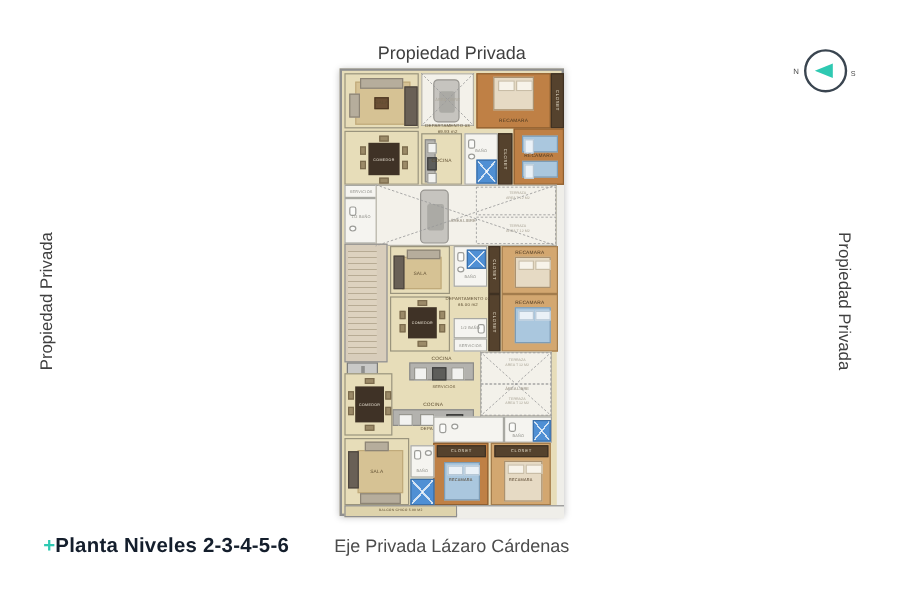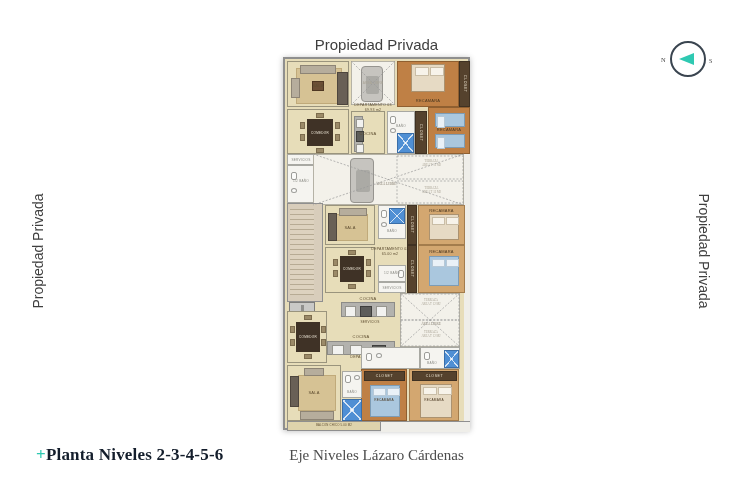--- a/index.html
+++ b/index.html
@@ -1,17 +1,17 @@
 <!DOCTYPE html>
 <html><head>
 <meta charset="utf-8">
 <style>
   html,body{margin:0;padding:0;}
   body{width:749px;height:500px;position:relative;background:#ffffff;font-family:"Liberation Sans",sans-serif;overflow:hidden;}
-  .abs{position:absolute;font-family:Liberation Serif, serif;}
+  .abs{position:absolute;}
   .big-label{position:absolute;font-size:15px;color:#3f3f3f;white-space:nowrap;}
   .side-label{position:absolute;font-size:14px;color:#3f3f3f;white-space:nowrap;}
   #plan{position:absolute;left:283px;top:57px;width:187px;height:373px;background:#e7ddb9;border:2px solid #8f8f8f;box-sizing:border-box;box-shadow:0 1px 6px rgba(0,0,0,.28);}
   .r{position:absolute;box-sizing:border-box;border:0.8px solid #9a947d;}
   .wh{background:#f5f4f0;border-color:#a8a8a2;}
   .bg{background:#e7ddb9;}
   .or{background:#bf8045;border-color:#8f5f30;}
   .tn{background:#d3a770;border-color:#a37c4c;}
   .open{background:#f3f1ea;border-color:#b5b2a6;}
   .cl{background:#55422d;border:0.8px solid #3f3122;display:flex;align-items:center;justify-content:center;overflow:hidden;}
@@ -335,13 +335,13 @@
       <rect x="116" y="235" width="58" height="26"></rect>
       <rect x="116" y="261" width="58" height="26"></rect>
     </g>
   </svg>
 </div>
 
 <div class="abs" style="left:36px;top:445px;font-size:17px;font-weight:bold;color:#141e2c;letter-spacing:.2px;">
   <span style="color:#2fc9b2;">+</span><span>Planta Niveles 2-3-4-5-6</span>
 </div>
 
-<div class="abs" style="left:253px;top:447px;width:247px;text-align:center;font-size:15px;color:#4c4c4c;">Eje Niveles Lázaro Cárdenas</div>
+<div class="abs" style="left:253px;top:447px;width:247px;text-align:center;font-size:15px;color:#4c4c4c;">Eje Privada Lázaro Cárdenas</div>
 
 </body></html>

